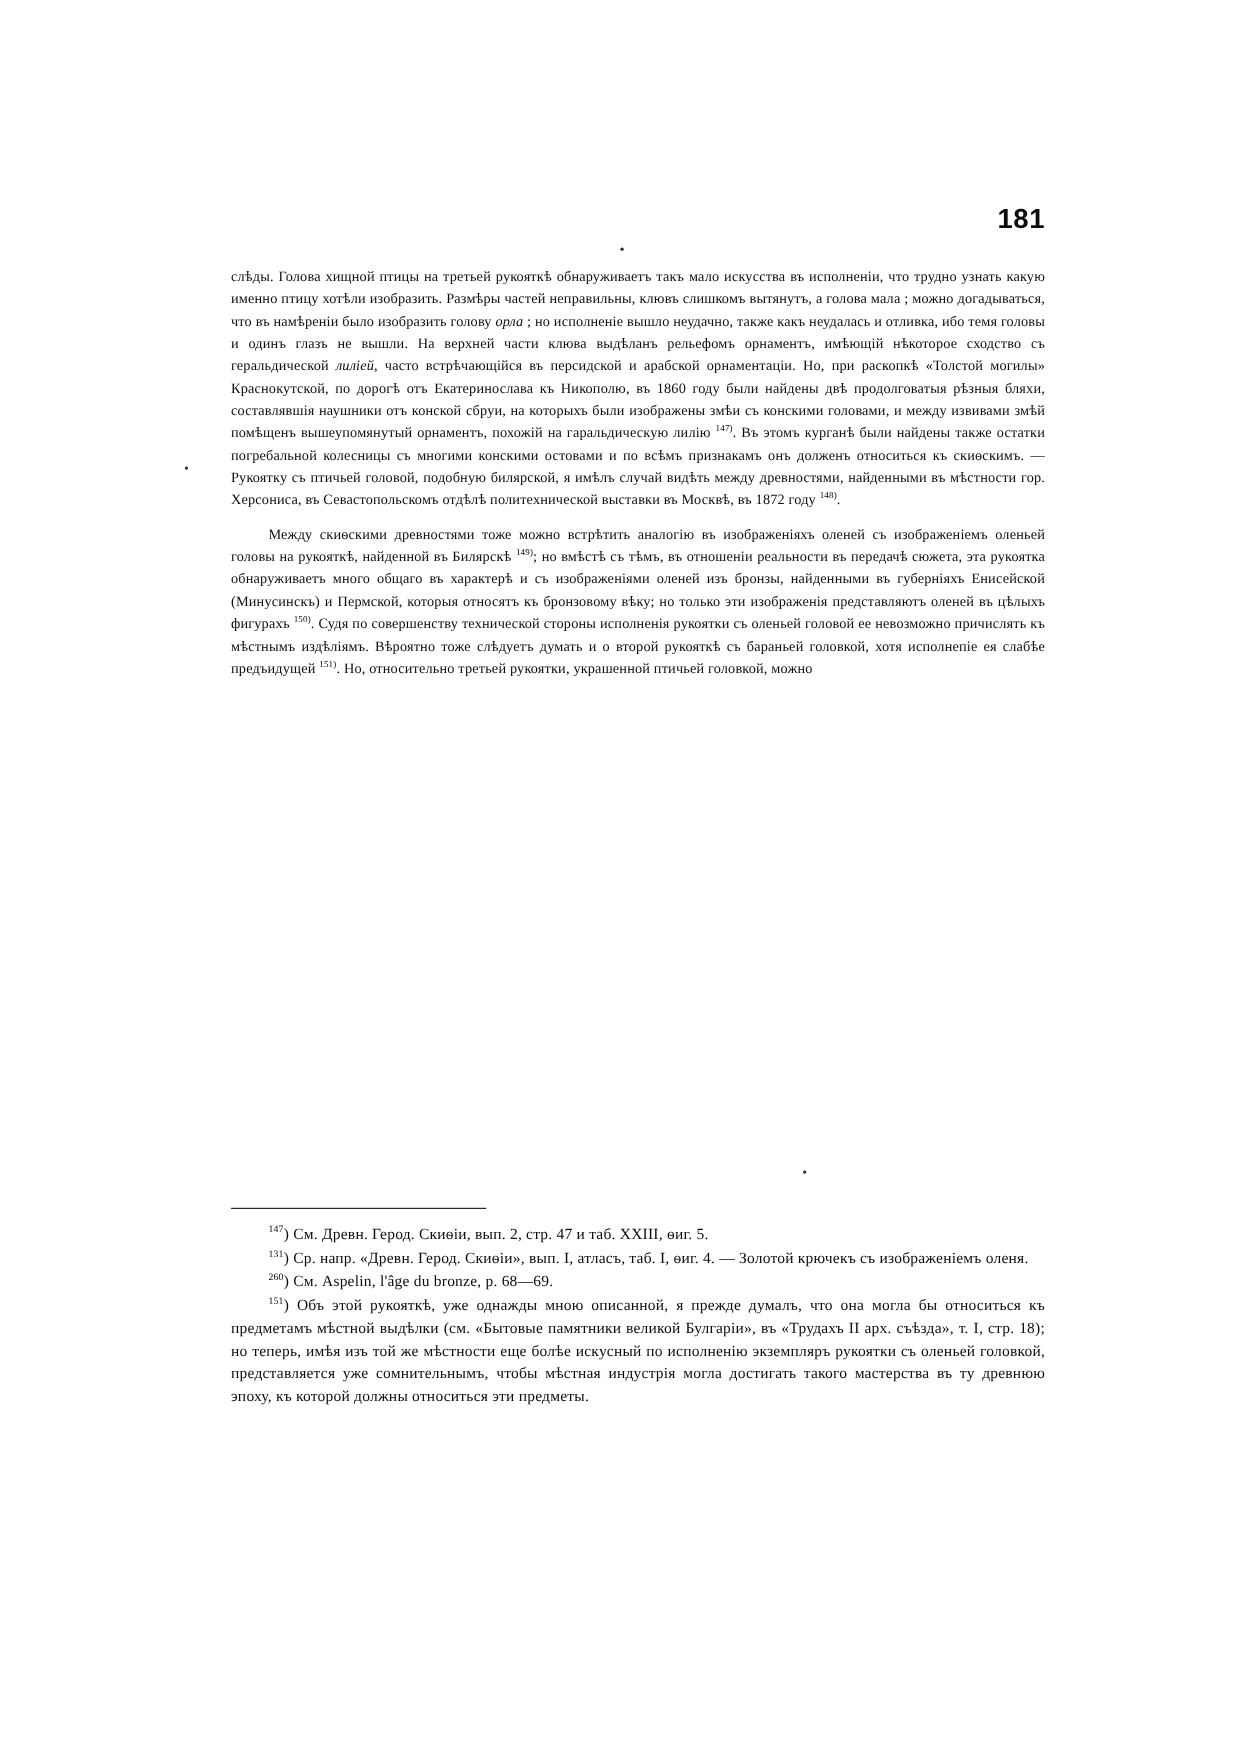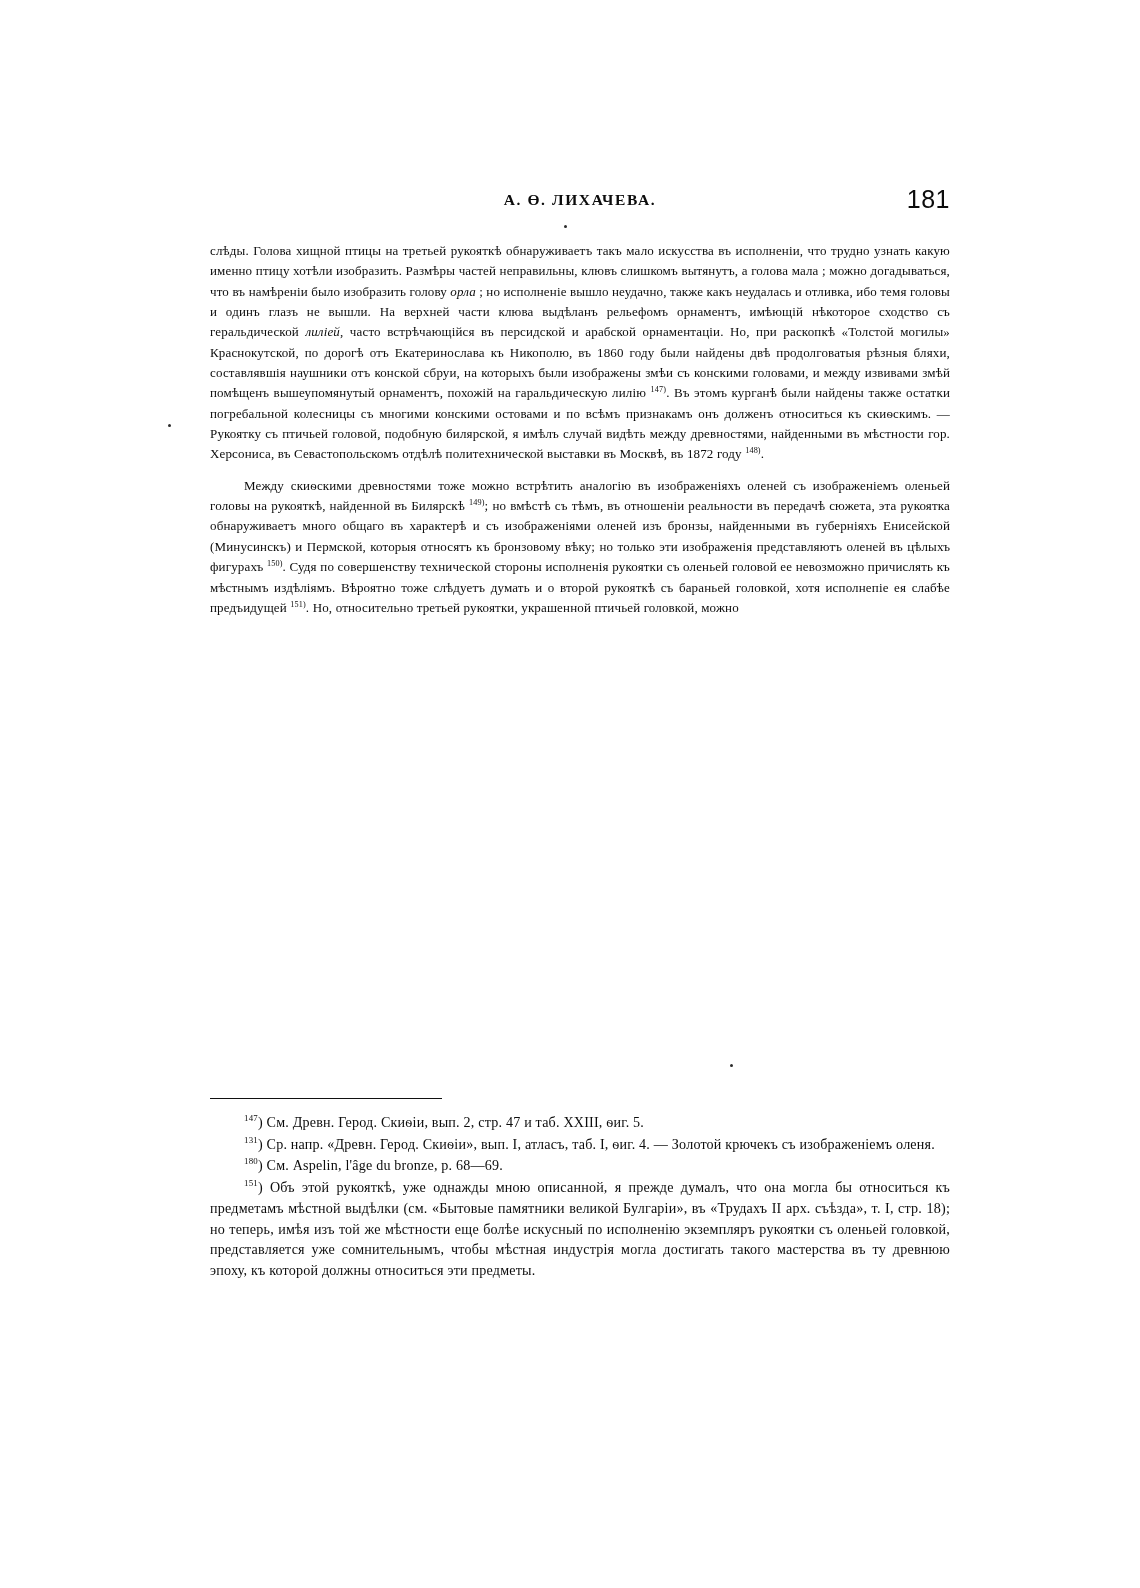--- a/index.html
+++ b/index.html
@@ -41,21 +41,21 @@
     font-size: 15.5px;
     letter-spacing: 1.6px;
     font-weight: bold;
     font-family: "Liberation Serif", serif;
   }
   .folio {
     position: absolute;
     right: 0;
     top: 0;
     font-size: 25px;
-    font-weight: normal;
+    font-weight: bold;
     font-family: "Liberation Sans", sans-serif;
     letter-spacing: 0.5px;
   }
   .body-text p {
     margin: 0;
     font-size: 13px;
     line-height: 1.565;
     text-align: justify;
     text-justify: inter-word;
     letter-spacing: 0.15px;
@@ -112,32 +112,31 @@
 
 <div class="page">
 
   <div class="stray-dot d3"></div>
   <div class="stray-dot d1"></div>
   <div class="stray-dot d2"></div>
 
   <div class="content">
 
     <div class="header">
-      <div class="running-head">А. Ө. ЛИХАЧЕВА.</div>
       <div class="folio">181</div>
     </div>
 
     <div class="body-text">
       <p>слѣды. Голова хищной птицы на третьей рукояткѣ обнаруживаетъ такъ мало искусства въ исполненіи, что трудно узнать какую именно птицу хотѣли изобразить. Размѣры частей неправильны, клювъ слишкомъ вытянутъ, а голова мала ; можно догадываться, что въ намѣреніи было изобразить голову <em>орла</em> ; но исполненіе вышло неудачно, также какъ неудалась и отливка, ибо темя головы и одинъ глазъ не вышли. На верхней части клюва выдѣланъ рельефомъ орнаментъ, имѣющій нѣкоторое сходство съ геральдической <em>лиліей</em>, часто встрѣчающійся въ персидской и арабской орнаментаціи. Но, при раскопкѣ «Толстой могилы» Краснокутской, по дорогѣ отъ Екатеринослава къ Никополю, въ 1860 году были найдены двѣ продолговатыя рѣзныя бляхи, составлявшія наушники отъ конской сбруи, на которыхъ были изображены змѣи съ конскими головами, и между извивами змѣй помѣщенъ вышеупомянутый орнаментъ, похожій на гаральдическую лилію <sup>147)</sup>. Въ этомъ курганѣ были найдены также остатки погребальной колесницы съ многими конскими остовами и по всѣмъ признакамъ онъ долженъ относиться къ скиѳскимъ. — Рукоятку съ птичьей головой, подобную билярской, я имѣлъ случай видѣть между древностями, найденными въ мѣстности гор. Херсониса, въ Севастопольскомъ отдѣлѣ политехнической выставки въ Москвѣ, въ 1872 году <sup>148)</sup>.</p>
       <p class="indent">Между скиѳскими древностями тоже можно встрѣтить аналогію въ изображеніяхъ оленей съ изображеніемъ оленьей головы на рукояткѣ, найденной въ Билярскѣ <sup>149)</sup>; но вмѣстѣ съ тѣмъ, въ отношеніи реальности въ передачѣ сюжета, эта рукоятка обнаруживаетъ много общаго въ характерѣ и съ изображеніями оленей изъ бронзы, найденными въ губерніяхъ Енисейской (Минусинскъ) и Пермской, которыя относятъ къ бронзовому вѣку; но только эти изображенія представляютъ оленей въ цѣлыхъ фигурахъ <sup>150)</sup>. Судя по совершенству технической стороны исполненія рукоятки съ оленьей головой ее невозможно причислять къ мѣстнымъ издѣліямъ. Вѣроятно тоже слѣдуетъ думать и о второй рукояткѣ съ бараньей головкой, хотя исполнепіе ея слабѣе предъидущей <sup>151)</sup>. Но, относительно третьей рукоятки, украшенной птичьей головкой, можно</p>
     </div>
 
   </div>
 
   <div class="notes">
     <div class="notes-rule"></div>
     <p><sup>147</sup>) См. Древн. Герод. Скиѳіи, вып. 2, стр. 47 и таб. XXIII, ѳиг. 5.</p>
     <p><sup>131</sup>) Ср. напр. «Древн. Герод. Скиѳіи», вып. I, атласъ, таб. I, ѳиг. 4. — Золотой крючекъ съ изображеніемъ оленя.</p>
-    <p><sup>180</sup>) См. Aspelin, l'âge du bronze, p. 68—69.</p>
+    <p><sup>260</sup>) См. Aspelin, l'âge du bronze, p. 68—69.</p>
     <p><sup>151</sup>) Объ этой рукояткѣ, уже однажды мною описанной, я прежде думалъ, что она могла бы относиться къ предметамъ мѣстной выдѣлки (см. «Бытовые памятники великой Булгаріи», въ «Трудахъ II арх. съѣзда», т. I, стр. 18); но теперь, имѣя изъ той же мѣстности еще болѣе искусный по исполненію экземпляръ рукоятки съ оленьей головкой, представляется уже сомнительнымъ, чтобы мѣстная индустрія могла достигать такого мастерства въ ту древнюю эпоху, къ которой должны относиться эти предметы.</p>
   </div>
 
 </div>
 
 </body></html>

